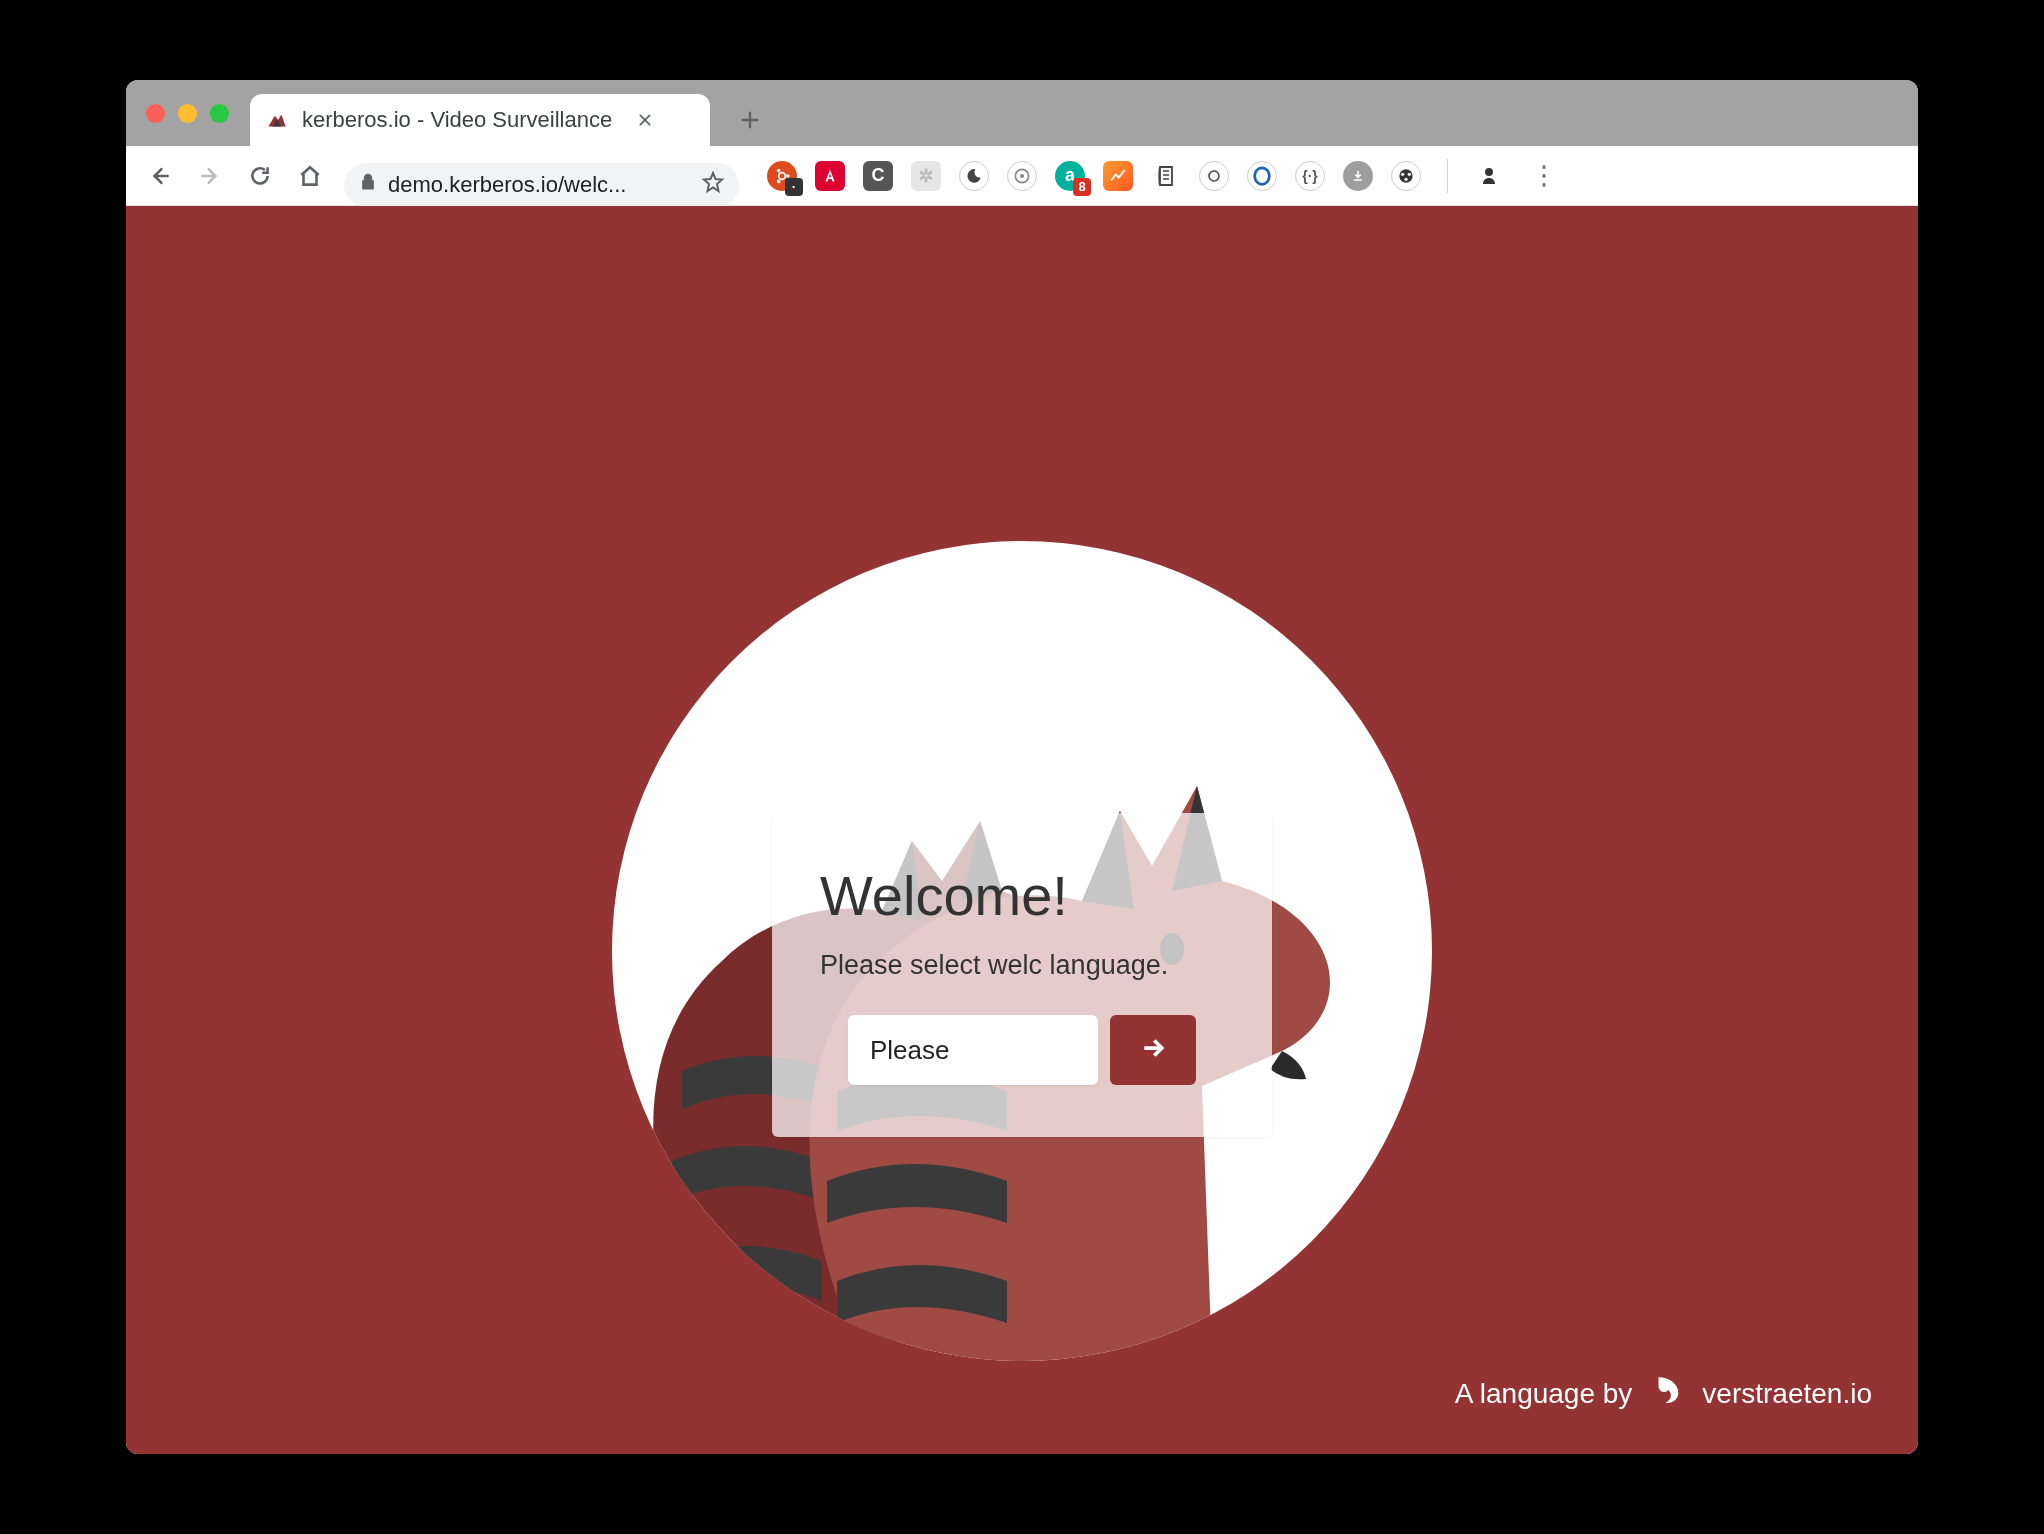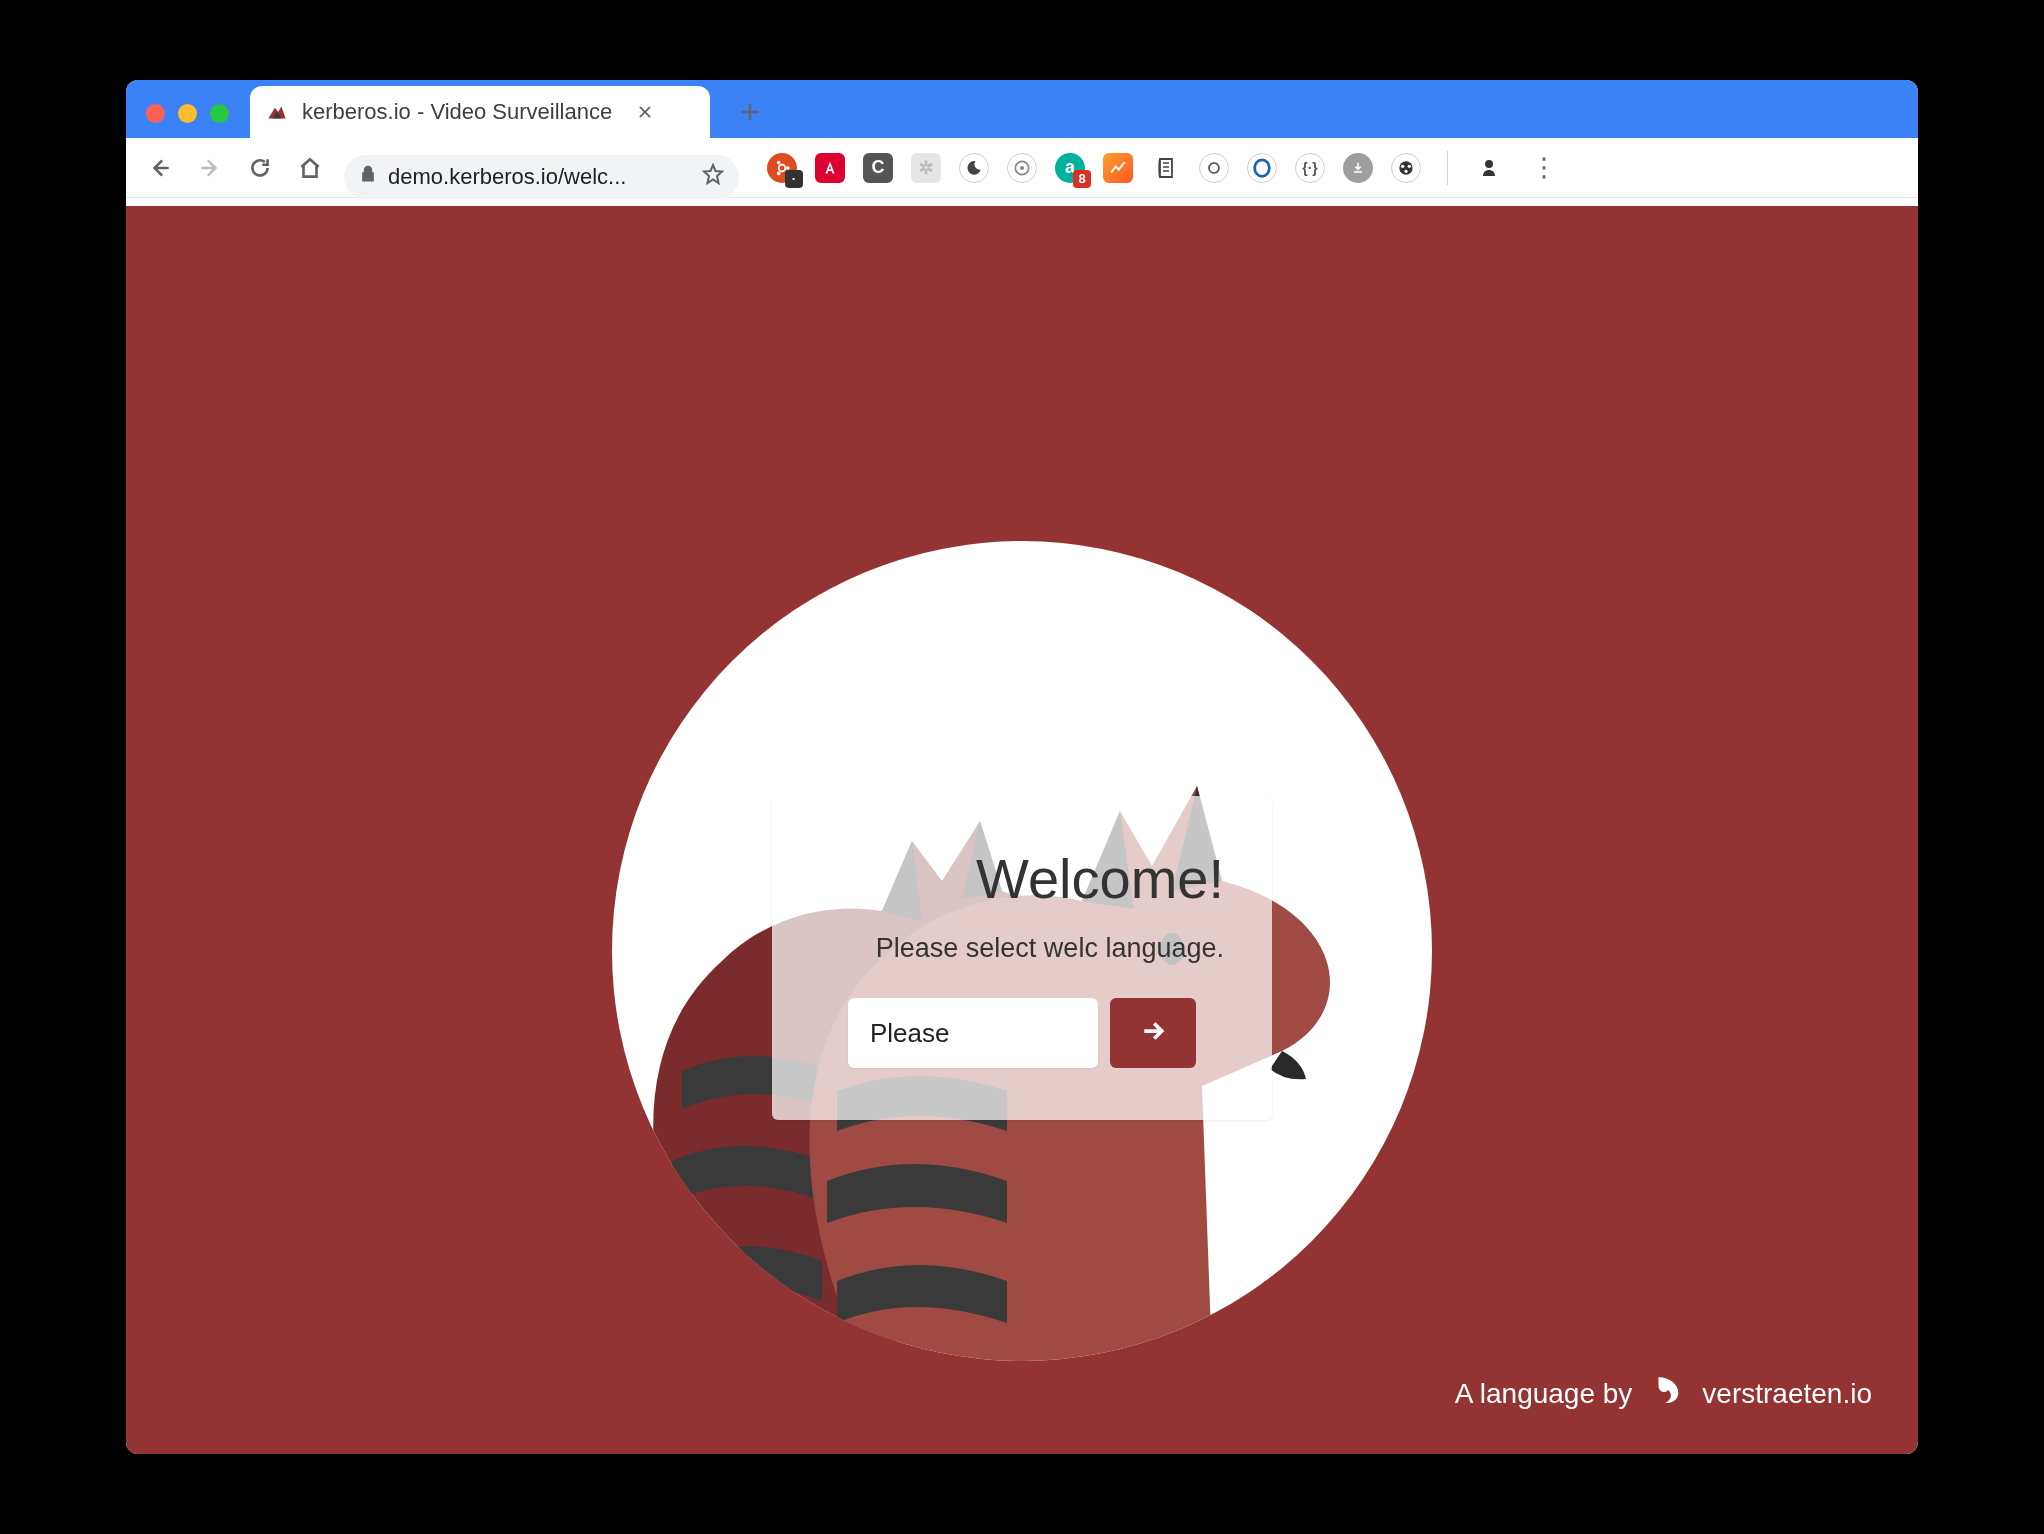--- a/index.html
+++ b/index.html
@@ -24,22 +24,22 @@
     width: 1792px;
     height: 1374px;
     border-radius: 12px;
     overflow: hidden;
     background: #fff;
     box-shadow: 0 20px 60px rgba(0,0,0,0.6);
   }
 
   
   .tab-strip {
-    height: 58px;
-    background: #3b82f6;
+    height: 66px;
+    background: #a3a3a3;
     display: flex;
     align-items: flex-end;
     padding-left: 14px;
     position: relative;
   }
   .traffic-lights {
     display: flex;
     gap: 13px;
     position: absolute;
     left: 20px;
@@ -142,26 +142,26 @@
     border-radius:50%;
     overflow:hidden;
   }
 
   
   .dog-svg-wrap { position:absolute; inset:0; }
 
   .welcome-card {
     position:absolute;
     left: 50%; transform: translateX(-50%);
-    top: 590px;
+    top: 607px;
     width: 500px;
     background: rgba(255,255,255,0.72);
     border-radius: 6px;
     padding: 50px 48px 52px;
-    text-align:right;
+    text-align:left;
     box-shadow: 0 1px 3px rgba(0,0,0,0.08);
   }
   .welcome-title { font-size: 56px; font-weight: 500; color:#333; margin-bottom: 22px; }
   .welcome-sub { font-size: 27px; color:#333; margin-bottom: 34px; }
   .lang-row { display:flex; gap:12px; justify-content:center; }
   .lang-select {
     background:#fff; height:70px; min-width: 250px;
     border-radius:6px; display:flex; align-items:center;
     padding: 0 22px; font-size:26px; color:#222;
     box-shadow: 0 1px 2px rgba(0,0,0,0.08);

